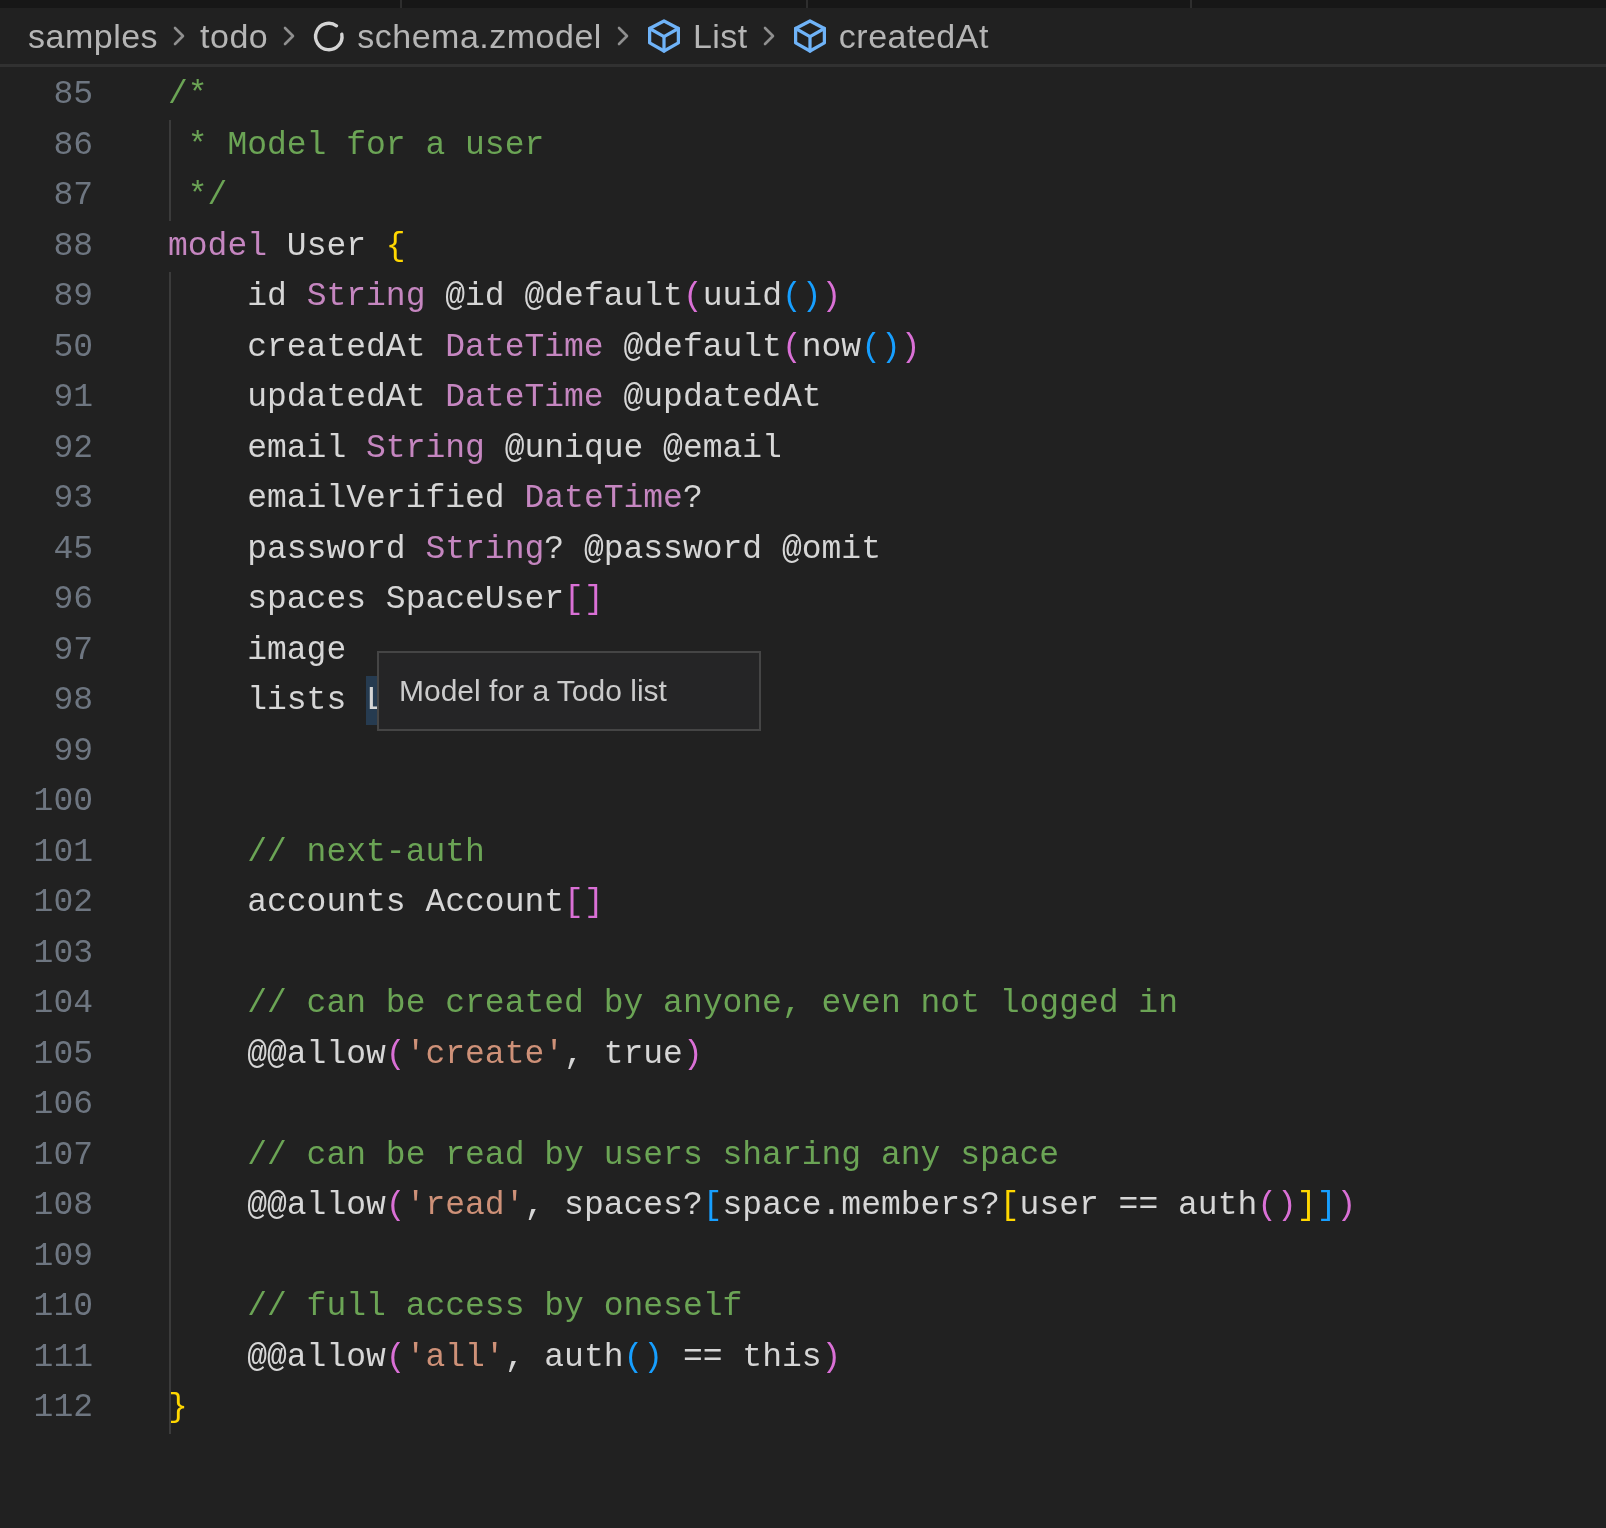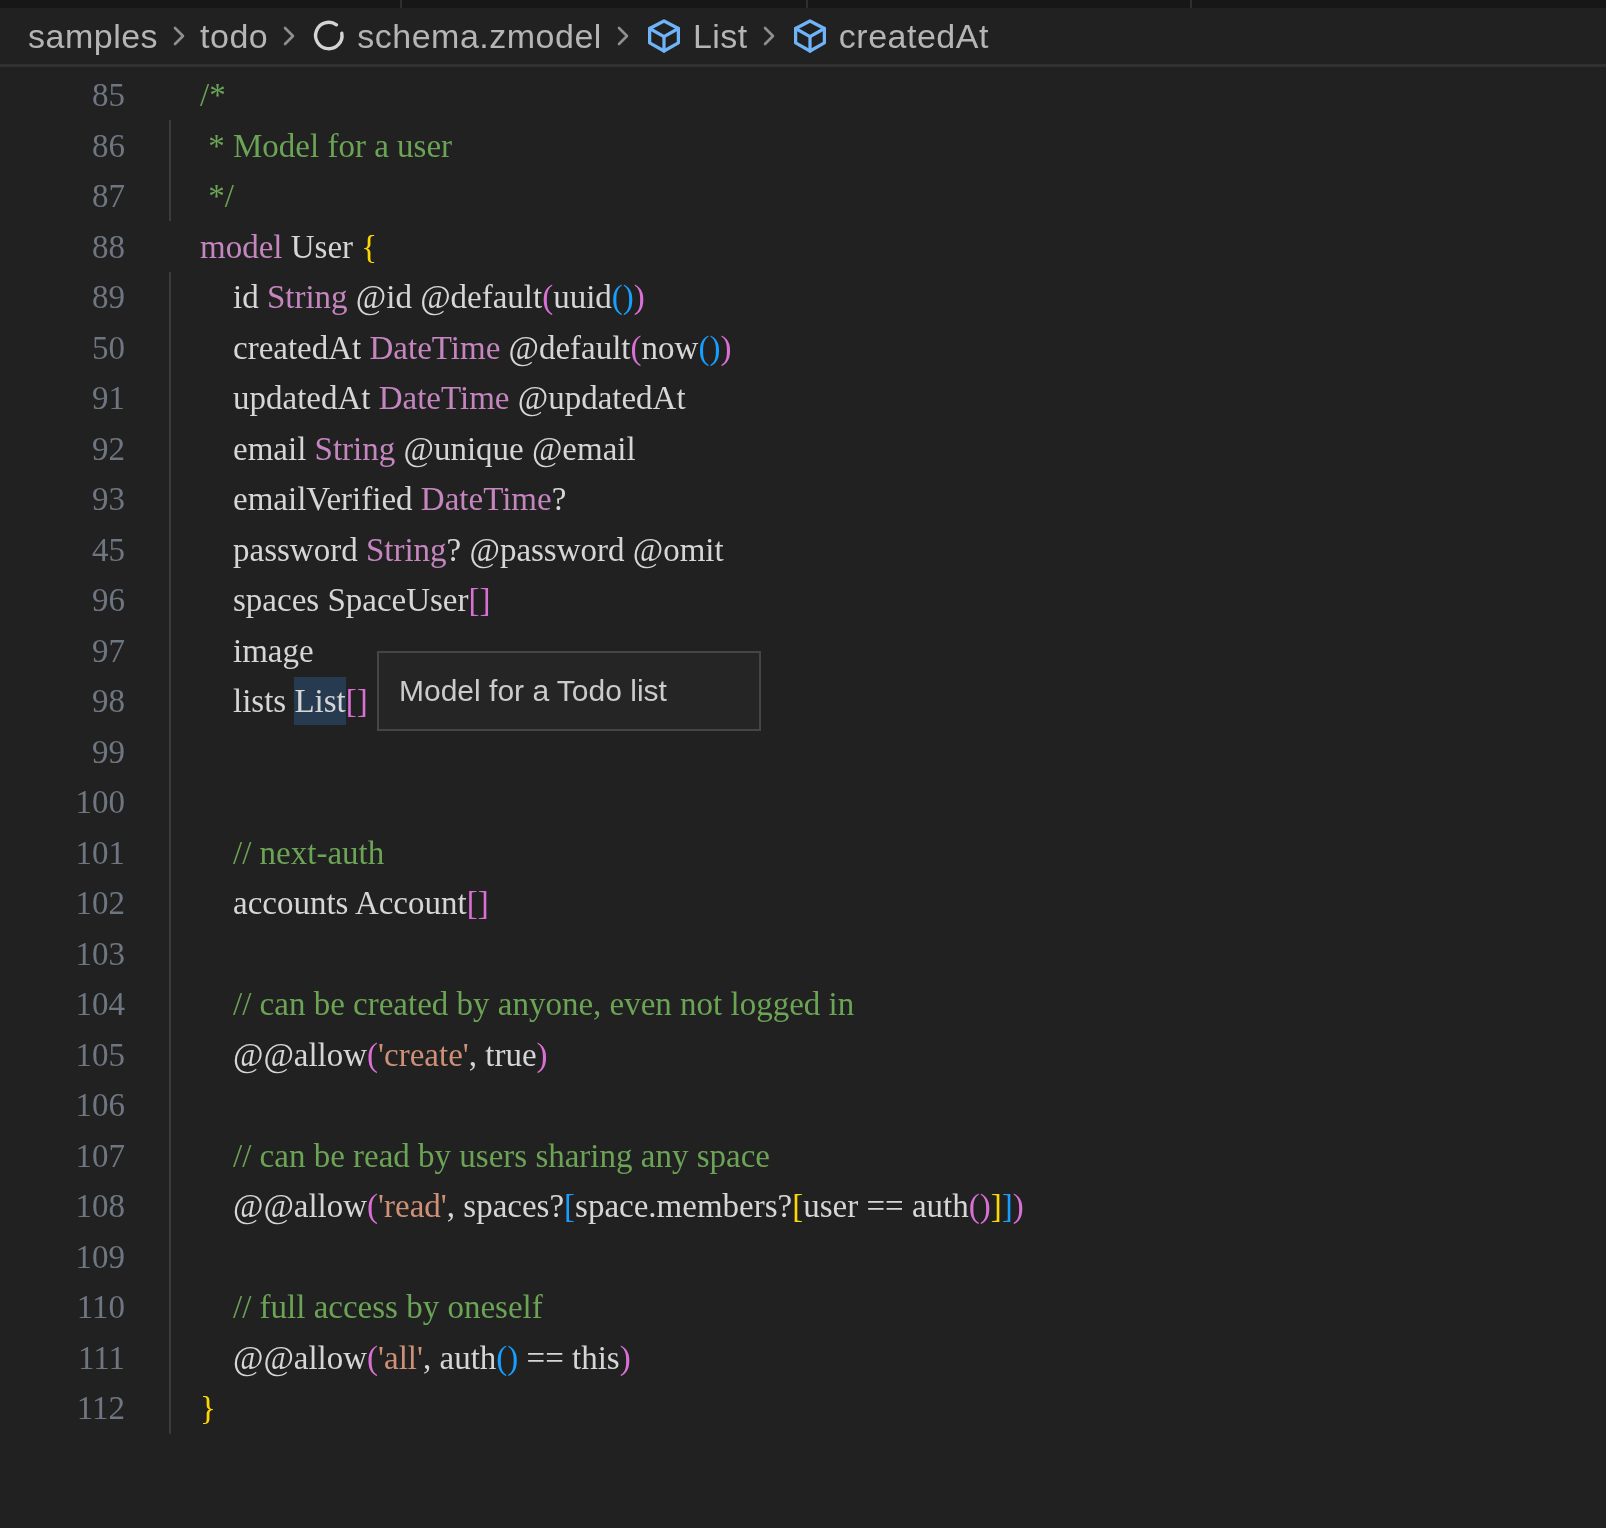--- a/index.html
+++ b/index.html
@@ -24,31 +24,30 @@
   .breadcrumbs {
     position:absolute; top:8px; left:0; width:1606px; height:59px;
     background: var(--bg_editor);
     border-bottom: 3px solid #313131;
     display:flex; align-items:center;
     padding-left:28px;
     font-size:34px; letter-spacing:0.5px;
     color: var(--breadcrumb_fg);
     white-space:nowrap;
   }
-  .crumb { display:inline-flex; align-items:center; cursor:default; }
+  .crumb { display:inline-flex; align-items:flex-end; cursor:default; }
   .crumb .icon { display:inline-flex; margin-right:9px; }
   .crumb-sep { display:inline-flex; margin:0 10px; }
 
   
   .editor {
     position:absolute; top:70px; left:0; width:1606px; bottom:0;
-    font-family:Liberation Serif, serif;
+    font-family:Liberation Mono, monospace;
     font-size:33px;
     background: var(--bg_editor);
-    padding-left: 32px;
   }
   .indent-guide {
     position:absolute; left:169px; width:2px;
     background: var(--guide);
   }
   #guide-a { top:50px; height:101px; }
   #guide-b { top:202px; height:1162px; }
 
   .line { display:flex; height:50.5px; line-height:50.5px; }
   .num {

